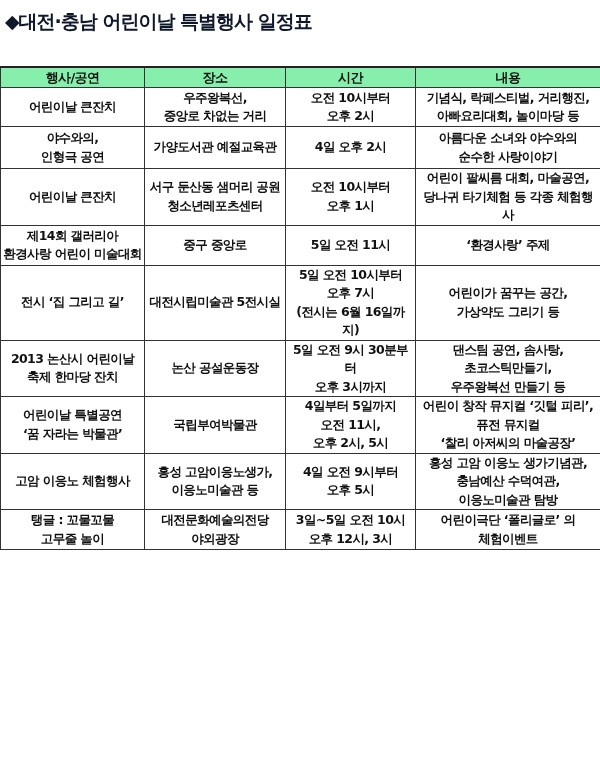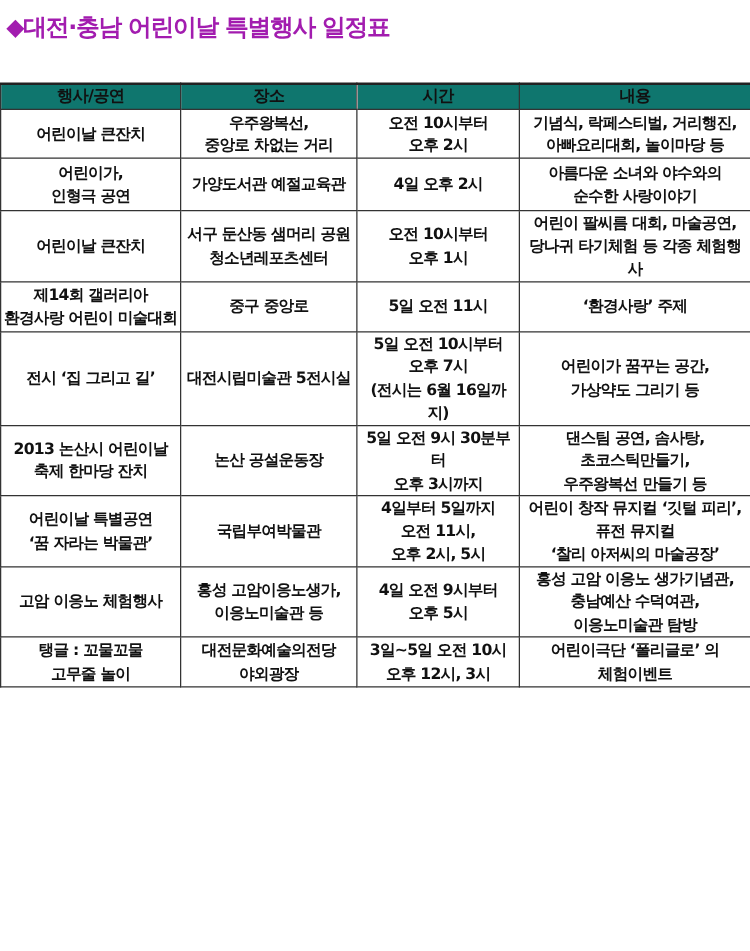--- a/index.html
+++ b/index.html
@@ -13,21 +13,21 @@
     overflow: hidden;
     font-family: "DejaVu Sans", "Liberation Sans", sans-serif;
     font-weight: bold;
     color: #111111;
   }
   .page-title {
     font-size: 19px;
     font-weight: bold;
     letter-spacing: -1px;
     padding: 9px 0 0 5px;
-    color: #a21caf;
+    color: #0f172a;
     white-space: nowrap;
   }
   table.schedule {
     border-collapse: collapse;
     table-layout: fixed;
     width: 600px;
     margin-top: 31px;
     border-top: 2px solid #222222;
     border-bottom: 1px solid #222222;
   }
@@ -36,21 +36,21 @@
     border: 1px solid #333333;
     text-align: center;
     vertical-align: middle;
     font-weight: bold;
     padding: 0 2px;
     white-space: pre-line;
     overflow: hidden;
     letter-spacing: -0.6px;
   }
   table.schedule th {
-    background: #0f766e;
+    background: #86efac;
     font-size: 13px;
     height: 19px;
     line-height: 17px;
   }
   table.schedule td {
     font-size: 12.5px;
     line-height: 18.5px;
     background: #ffffff;
   }
 </style>
@@ -78,21 +78,21 @@
     <tr style="height:39px">
       <td>어린이날 큰잔치</td>
       <td>우주왕복선,
 중앙로 차없는 거리</td>
       <td>오전 10시부터
 오후 2시</td>
       <td>기념식, 락페스티벌, 거리행진,
 아빠요리대회, 놀이마당 등</td>
     </tr>
     <tr style="height:42px">
-      <td>어린이가,
+      <td>야수와의,
 인형극 공연</td>
       <td>가양도서관 예절교육관</td>
       <td>4일 오후 2시</td>
       <td>아름다운 소녀와 야수와의
 순수한 사랑이야기</td>
     </tr>
     <tr style="height:40px">
       <td>어린이날 큰잔치</td>
       <td>서구 둔산동 샘머리 공원
 청소년레포츠센터</td>

